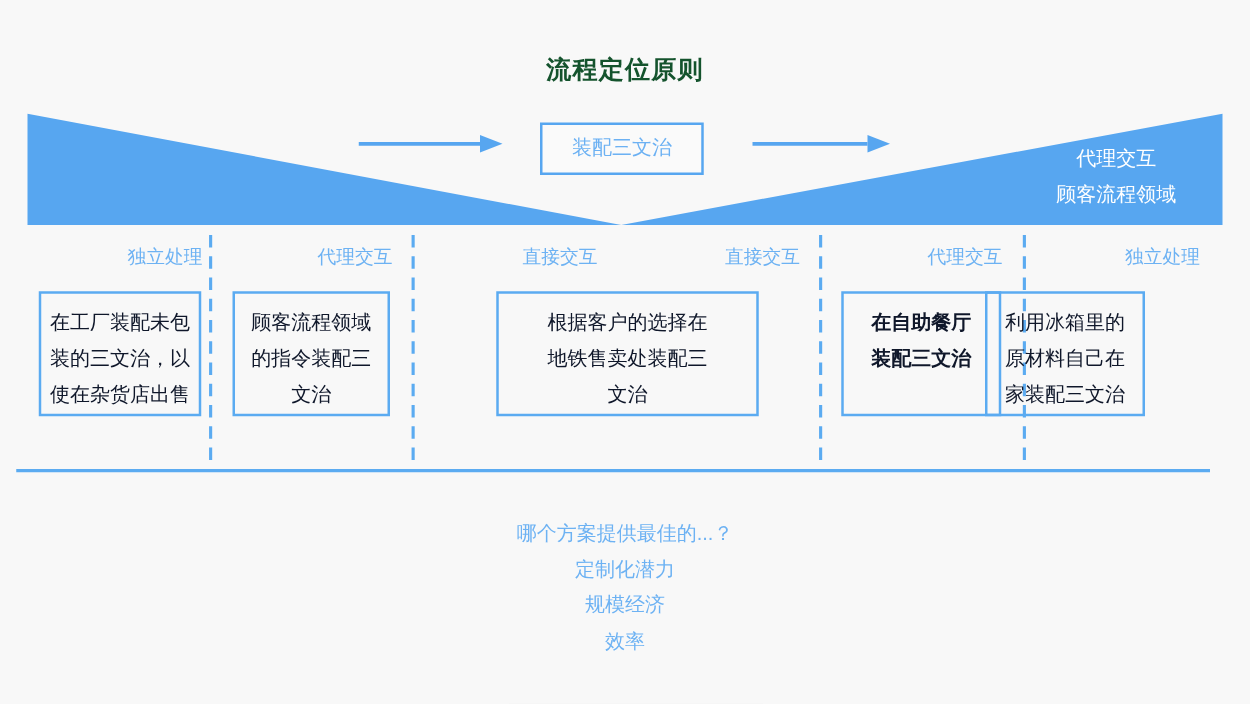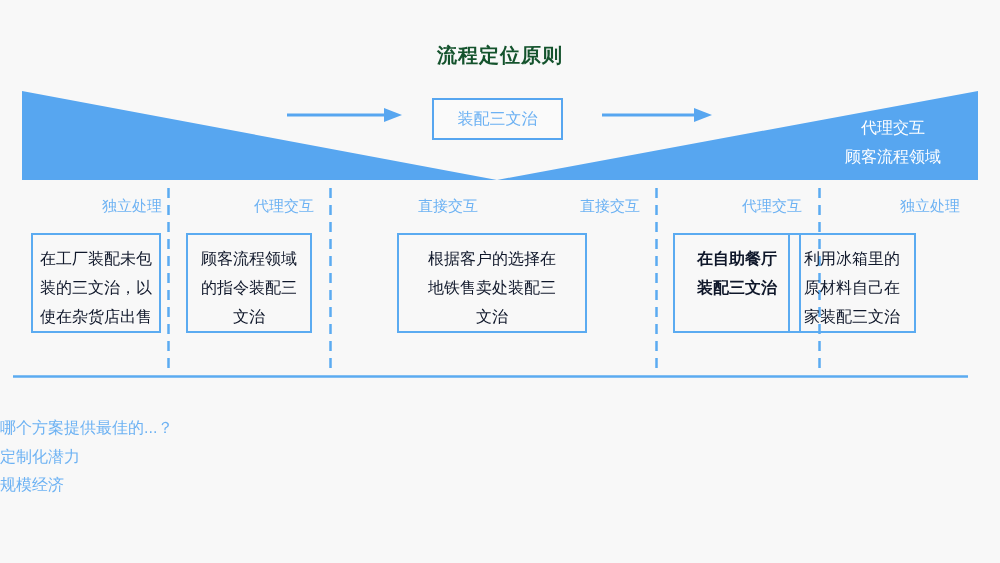--- a/index.html
+++ b/index.html
@@ -55,21 +55,21 @@
     border: 2px solid #5babf1;
     color: #0f172a;
     font-size: 16px;
     line-height: 29px;
     text-align: center;
     white-space: pre-line;
     padding-top: 9px;
   }
   .bottom-block {
     left: 0; top: 414px; width: 1000px;
-    text-align: left;
+    text-align: center;
     font-size: 16px;
     line-height: 28.5px;
     color: #6db2f3;
   }
 </style>
 </head>
 <body>
 
 <div class="canvas">
 
@@ -107,28 +107,29 @@
   <div class="abs zone-label" style="left:510px;">直接交互</div>
   <div class="abs zone-label" style="left:672px;">代理交互</div>
   <div class="abs zone-label" style="left:830px;">独立处理</div>
 
   <div class="abs scenario-box" style="left:31px;  width:130px;">在工厂装配未包
 装的三文治，以
 使在杂货店出售</div>
   <div class="abs scenario-box" style="left:186px; width:126px;">顾客流程领域
 的指令装配三
 文治</div>
-  <div class="abs scenario-box" style="left:397px; width:190px;">根据客户的选择在
+  <div class="abs scenario-box" style="left:397px; width:210px;">根据客户的选择在
 地铁售卖处装配三
 文治</div>
   <div class="abs scenario-box" style="left:673px; width:128px;font-weight:bold;">在自助餐厅
 装配三文治</div>
   <div class="abs scenario-box" style="left:788px; width:128px;text-align:center;">利用冰箱里的
 原材料自己在
 家装配三文治</div>
 
   <div class="abs bottom-block">
     <div>哪个方案提供最佳的...？</div>
     <div>定制化潜力</div>
     <div>规模经济</div>
+    <div>效率</div>
   </div>
 
 </div>
 
 </body></html>

